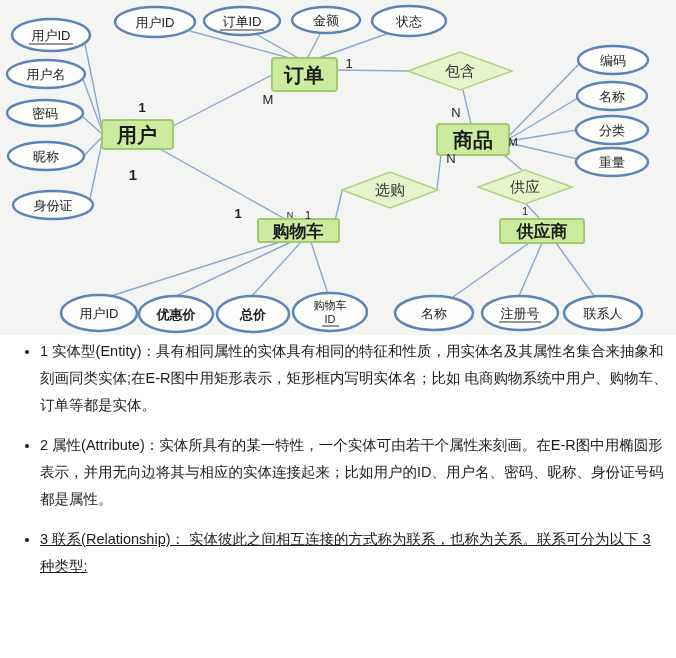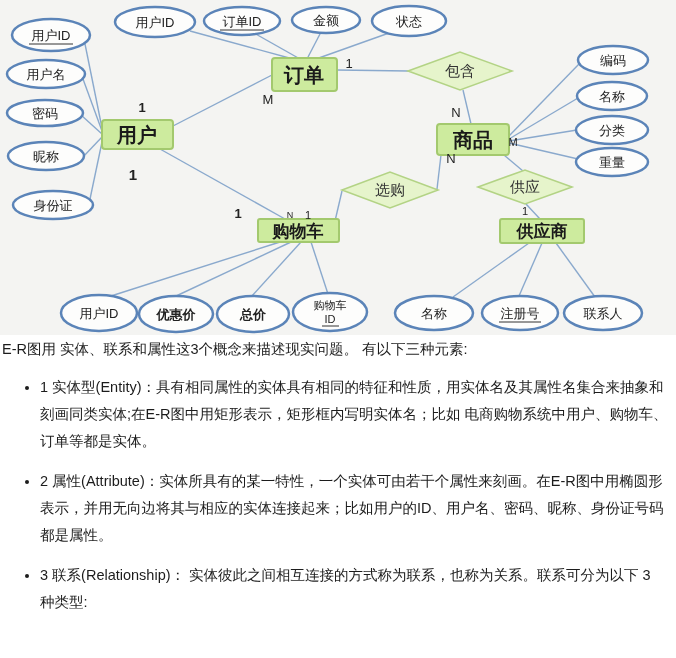--- a/index.html
+++ b/index.html
@@ -22,21 +22,21 @@
   .card.big{font-size:15px;font-weight:bold;}
   .card.tiny{font-size:9px;}
   .card.s{font-size:11px;}
   .ul-line{stroke:#333;stroke-width:1;}
   .article{position:absolute;left:0;top:335px;width:666px;padding:3px 8px 0 2px;
            font-size:14.5px;line-height:22px;}
   .article p{margin:0 0 14px 0;}
   .article ul{margin:0;padding-left:38px;list-style:disc;}
   .article li{line-height:27px;margin-bottom:13px;}
   .subline{margin-top:13px;line-height:27px;}
-  .gap-after{margin-bottom:21px;}
+  .gap-after{margin-bottom:21px;text-decoration:underline;}
 </style>
 </head>
 <body>
 
 <div class="page">
   <div class="diagram">
     <svg viewBox="0 0 676 335" width="676" height="335">
 
       <g>
         <line class="cline" x1="102" y1="128" x2="85" y2="44"></line>
@@ -168,21 +168,20 @@
         <text class="card tiny" x="290" y="218">N</text>
         <text class="card s" x="308" y="219">1</text>
         <text class="card" x="451" y="163">N</text>
         <text class="card s" x="513" y="146">M</text>
         <text class="card s" x="525" y="215">1</text>
       </g>
     </svg>
   </div>
 
   <div class="article">
-    <p>E-R图用 实体、联系和属性这3个概念来描述现实问题。 有以下三种元素:</p>
     <ul>
       <li>
         <span>1 实体型(Entity)：具有相同属性的实体具有相同的特征和性质，用实体名及其属性名集合来抽象和刻画同类实体;在E-R图中用矩形表示，矩形框内写明实体名；比如 电商购物系统中用户、购物车、订单等都是实体。</span>
       </li>
       <li>
         <span>2 属性(Attribute)：实体所具有的某一特性，一个实体可由若干个属性来刻画。在E-R图中用椭圆形表示，并用无向边将其与相应的实体连接起来；比如用户的ID、用户名、密码、昵称、身份证号码 都是属性。</span>
       </li>
       <li class="gap-after">
         <span>3 联系(Relationship)： 实体彼此之间相互连接的方式称为联系，也称为关系。联系可分为以下 3 种类型:</span>
       </li>

